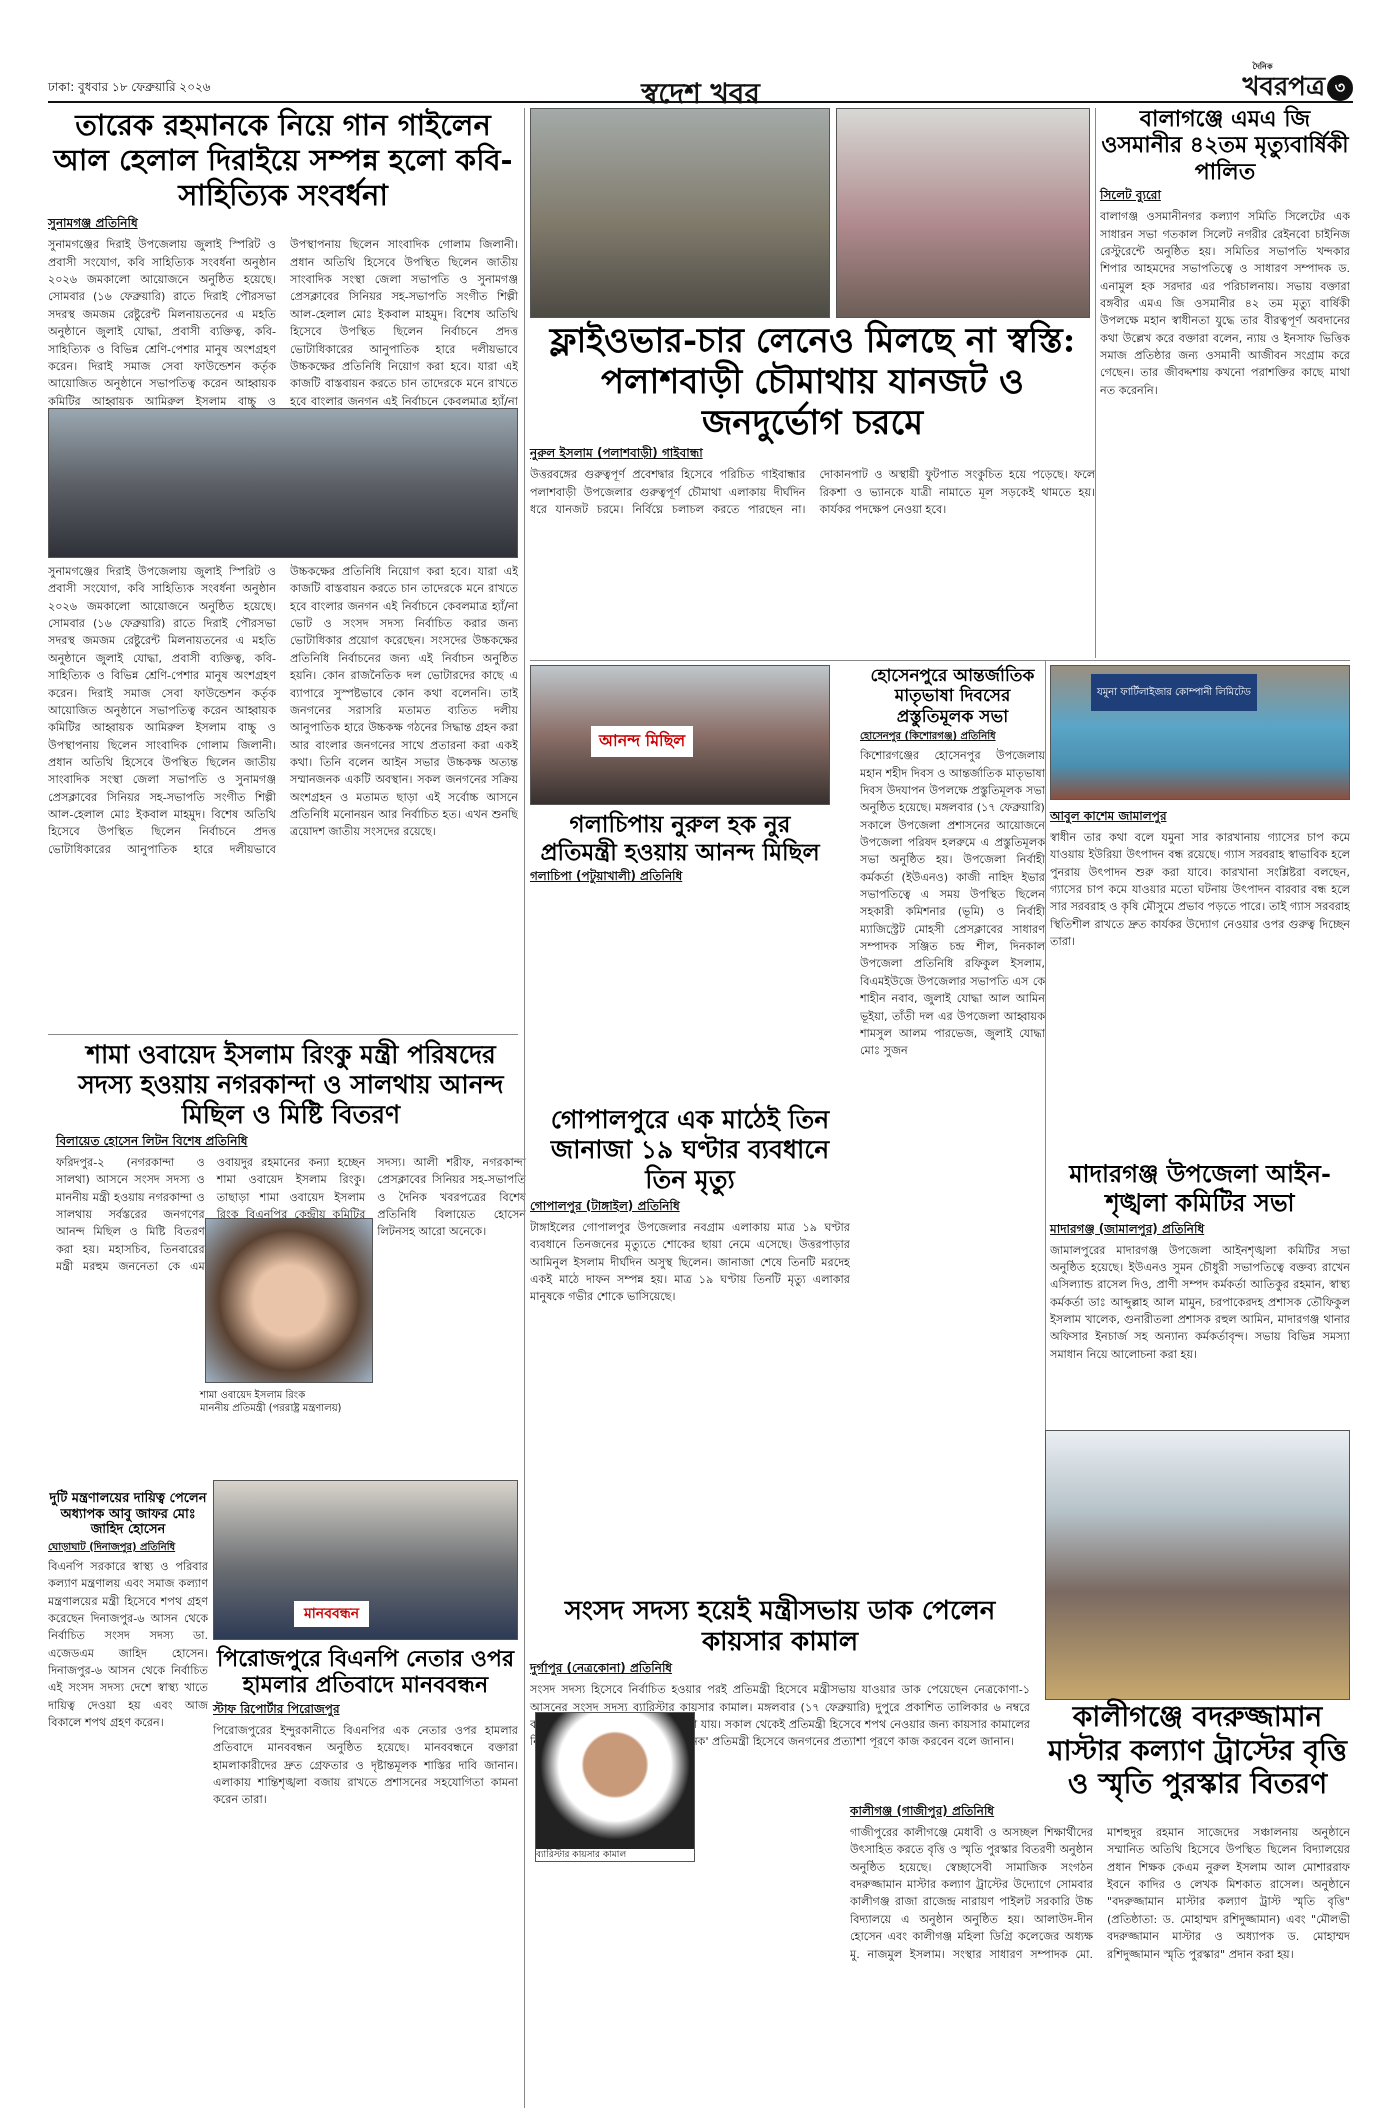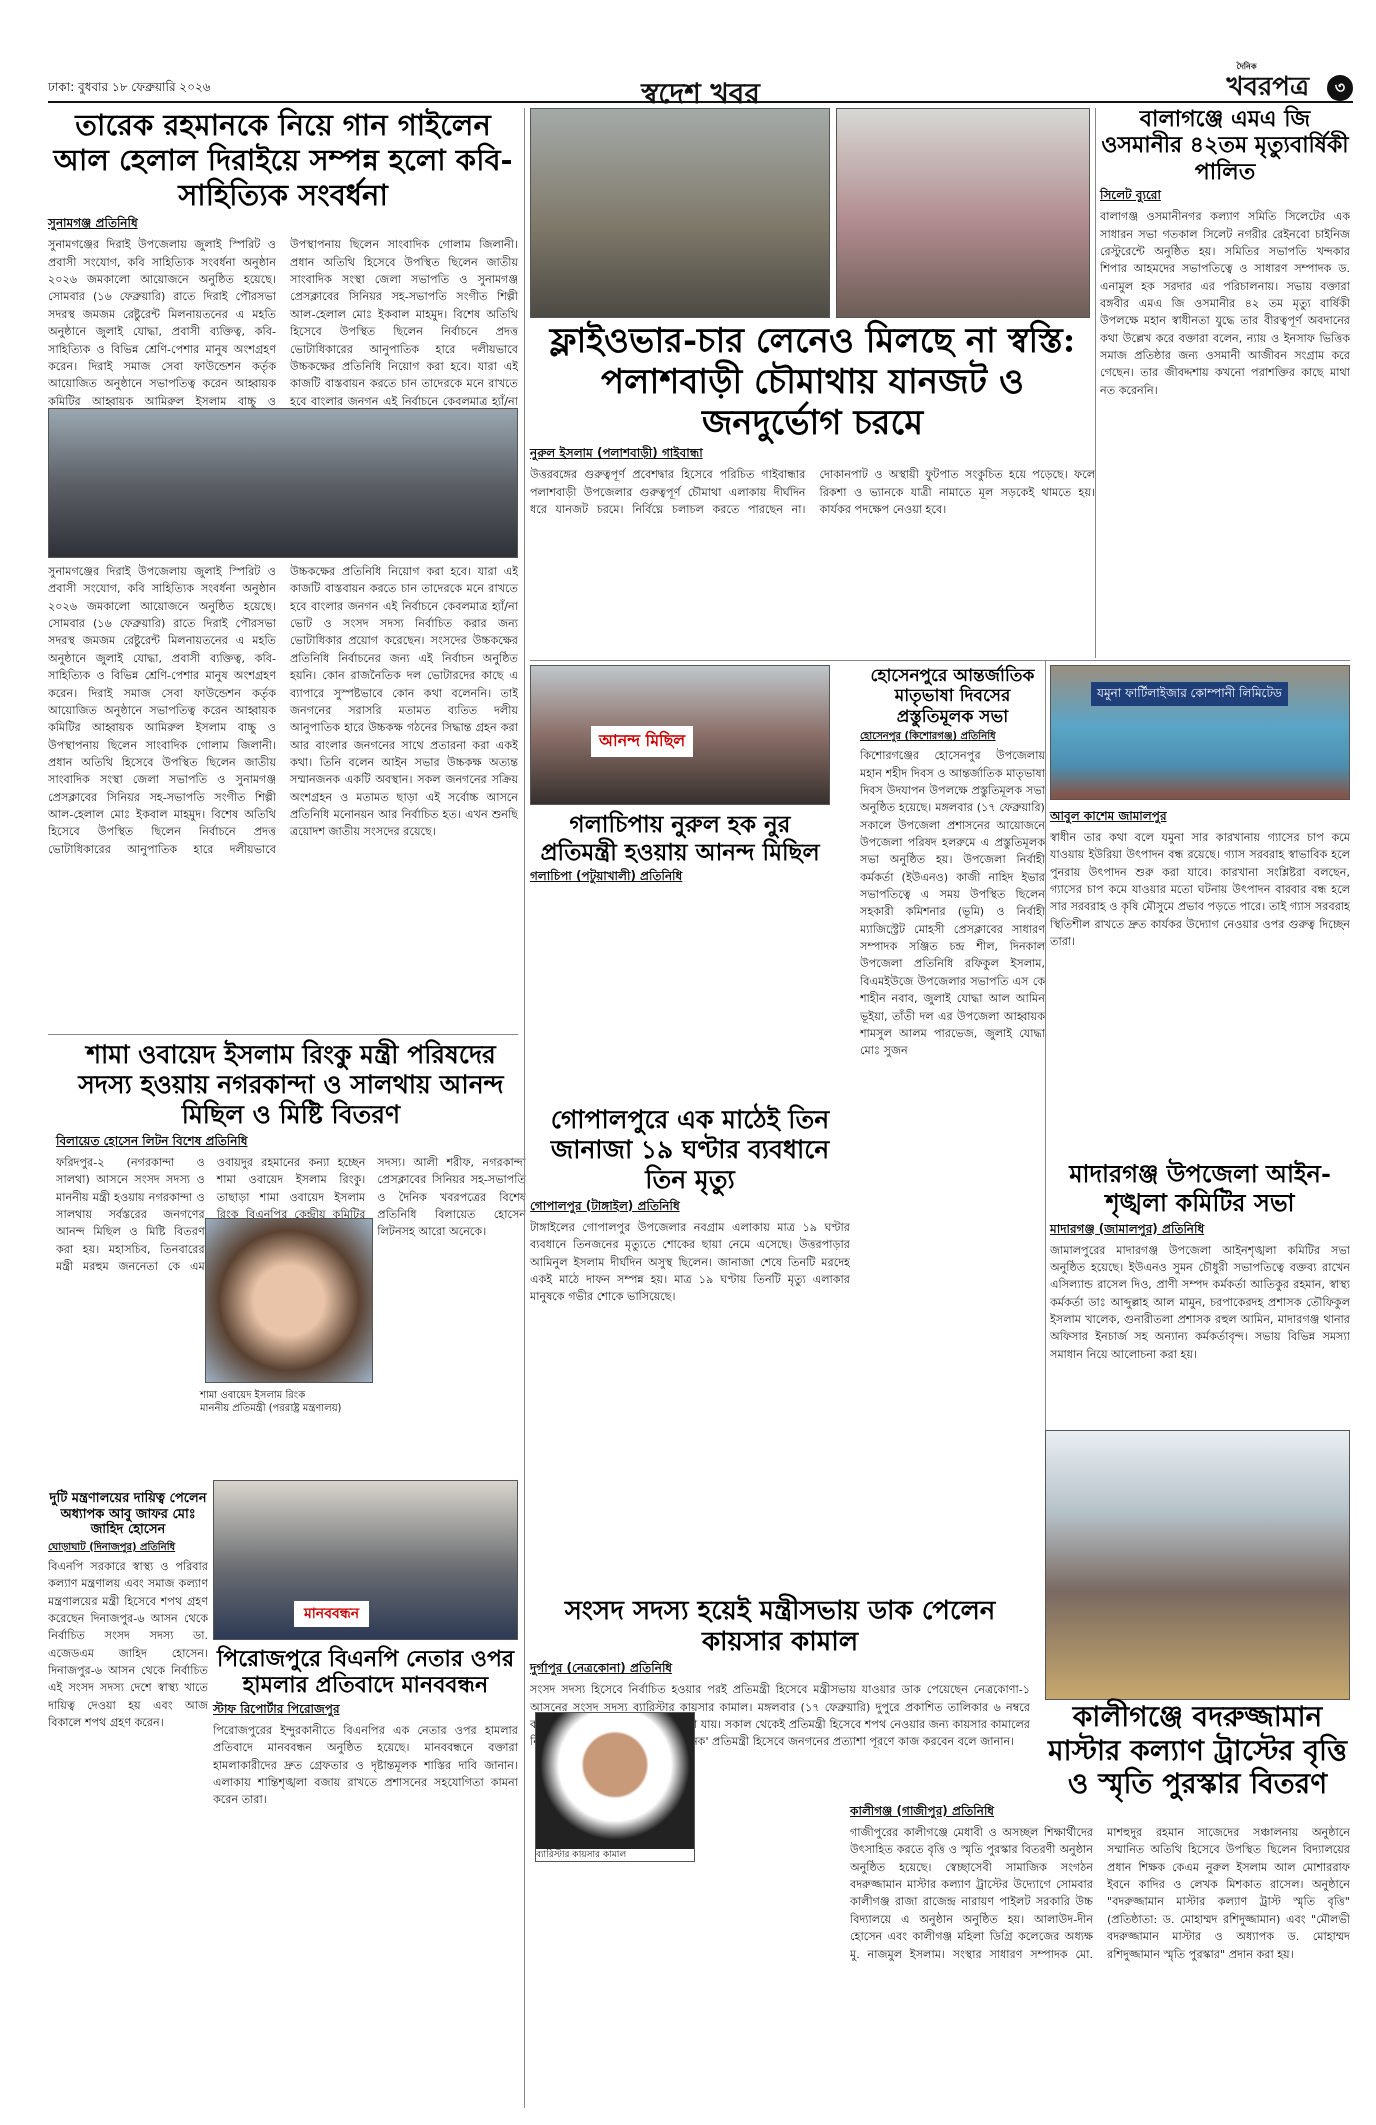--- a/index.html
+++ b/index.html
@@ -1,21 +1,21 @@
 <!DOCTYPE html>
 <html><head>
 <meta charset="utf-8">
 <style>
 *{box-sizing:border-box;margin:0;padding:0}
 body{width:1376px;height:2125px;background:#fff;font-family:"DejaVu Sans",sans-serif;color:#111;position:relative;overflow:hidden}
 .abs{position:absolute}
 .masthead{top:78px;left:48px;width:1305px;height:22px}
 .mh-date{position:absolute;left:0;top:0;font-size:12px}
 .mh-sec{position:absolute;left:50%;transform:translateX(-50%);top:-6px;font-size:28px;font-weight:bold}
-.mh-logo{position:absolute;right:0;top:-12px;font-size:26px;font-weight:bold;display:flex;align-items:center;gap:18px}
+.mh-logo{position:absolute;right:0;top:-12px;font-size:26px;font-weight:bold;display:flex;align-items:center;gap:2px}
 .mh-logo .pg{display:inline-flex;width:26px;height:26px;border-radius:50%;background:#111;color:#fff;font-size:16px;align-items:center;justify-content:center}
 .mh-logo small{font-size:8px;position:absolute;top:-6px;left:10px}
 .rule{position:absolute;left:48px;width:1305px;height:2px;background:#111;top:101px}
 .hl{font-family:"DejaVu Serif",serif;font-weight:bold;text-align:center;line-height:1.2;color:#000}
 .by{font-size:12px;font-weight:bold;text-decoration:underline;margin:2px 0}
 .body{font-size:11.2px;line-height:1.55;text-align:justify;color:#222}
 .cols2{column-count:2;column-gap:14px}
 .cols3{column-count:3;column-gap:12px}
 .photo{background:linear-gradient(135deg,#8c8c86,#c9c2b0 40%,#6f7a84);border:1px solid #555;position:absolute}
 .cap{font-size:10px;line-height:1.3}
@@ -68,21 +68,21 @@
   <div class="by">গলাচিপা (পটুয়াখালী) প্রতিনিধি</div>
 </div>
 
 <div class="abs" style="left:860px;top:665px;width:185px">
   <h1 class="hl" style="font-size:17px">হোসেনপুরে আন্তর্জাতিক মাতৃভাষা দিবসের প্রস্তুতিমূলক সভা</h1>
   <div class="by" style="font-size:10px">হোসেনপুর (কিশোরগঞ্জ) প্রতিনিধি</div>
   <div class="body" style="height:650px;overflow:hidden">কিশোরগঞ্জের হোসেনপুর উপজেলায় মহান শহীদ দিবস ও আন্তর্জাতিক মাতৃভাষা দিবস উদযাপন উপলক্ষে প্রস্তুতিমূলক সভা অনুষ্ঠিত হয়েছে। মঙ্গলবার (১৭ ফেব্রুয়ারি) সকালে উপজেলা প্রশাসনের আয়োজনে উপজেলা পরিষদ হলরুমে এ প্রস্তুতিমূলক সভা অনুষ্ঠিত হয়। উপজেলা নির্বাহী কর্মকর্তা (ইউএনও) কাজী নাহিদ ইভার সভাপতিত্বে এ সময় উপস্থিত ছিলেন সহকারী কমিশনার (ভূমি) ও নির্বাহী ম্যাজিস্ট্রেট মোহসী প্রেসক্লাবের সাধারণ সম্পাদক সঞ্জিত চন্দ্র শীল, দিনকাল উপজেলা প্রতিনিধি রফিকুল ইসলাম, বিএমইউজে উপজেলার সভাপতি এস কে শাহীন নবাব, জুলাই যোদ্ধা আল আমিন ভূইয়া, তাঁতী দল এর উপজেলা আহ্বায়ক শামসুল আলম পারভেজ, জুলাই যোদ্ধা মোঃ সুজন</div>
 </div>
 
 <div class="photo" style="left:1050px;top:665px;width:300px;height:135px;background:linear-gradient(180deg,#9a8f80,#5aa5c8 45%,#4b8fb0 75%,#8a5040)">
-  <span style="position:absolute;left:40px;top:16px;background:#1f3f7a;color:#fff;font-size:12px;padding:2px 6px">যমুনা ফার্টিলাইজার কোম্পানী লিমিটেড</span>
+  <span style="position:absolute;left:40px;top:8px;background:#1f3f7a;color:#fff;font-size:10px;padding:10px 6px">যমুনা ফার্টিলাইজার কোম্পানী লিমিটেড</span>
 </div>
 
 <div class="abs" style="left:1050px;top:805px;width:300px">
   <div class="by">আবুল কাশেম জামালপুর</div>
   <div class="body" style="height:260px;overflow:hidden">স্বাধীন তার কথা বলে যমুনা সার কারখানায় গ্যাসের চাপ কমে যাওয়ায় ইউরিয়া উৎপাদন বন্ধ রয়েছে। গ্যাস সরবরাহ স্বাভাবিক হলে পুনরায় উৎপাদন শুরু করা যাবে। কারখানা সংশ্লিষ্টরা বলছেন, গ্যাসের চাপ কমে যাওয়ার মতো ঘটনায় উৎপাদন বারবার বন্ধ হলে সার সরবরাহ ও কৃষি মৌসুমে প্রভাব পড়তে পারে। তাই গ্যাস সরবরাহ স্থিতিশীল রাখতে দ্রুত কার্যকর উদ্যোগ নেওয়ার ওপর গুরুত্ব দিচ্ছেন তারা।</div>
 </div>
 
 <div class="abs" style="left:530px;top:1105px;width:320px">
   <h1 class="hl" style="font-size:25px">গোপালপুরে এক মাঠেই তিন জানাজা ১৯ ঘণ্টার ব্যবধানে তিন মৃত্যু</h1>
   <div class="by">গোপালপুর (টাঙ্গাইল) প্রতিনিধি</div>

